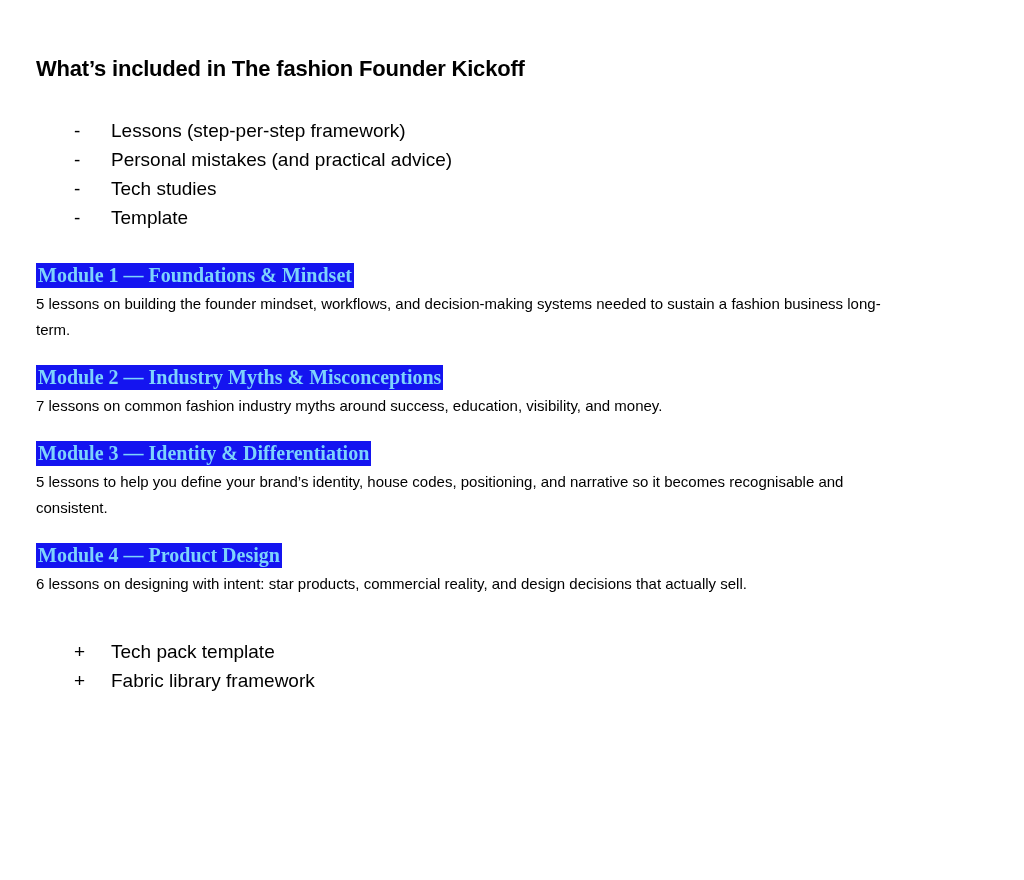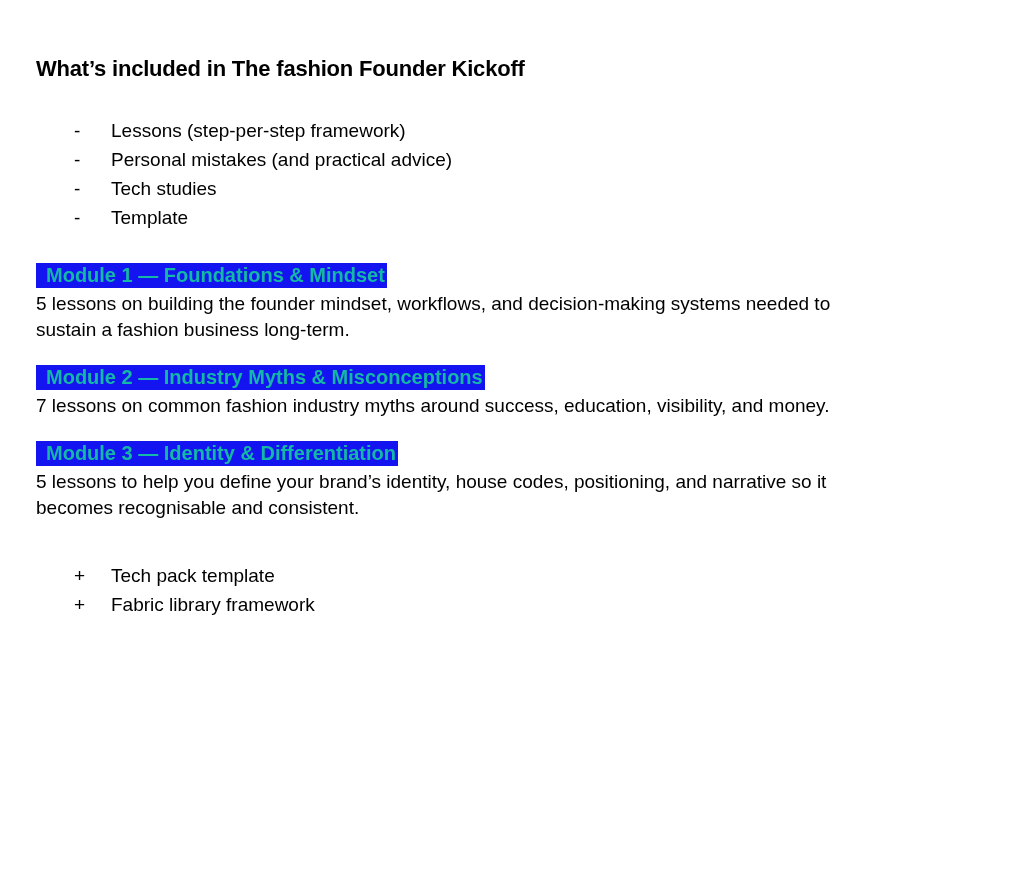--- a/index.html
+++ b/index.html
@@ -56,27 +56,28 @@
     margin-bottom: 0;
   }
   .module-heading {
     font-size: 20px;
     font-weight: bold;
     line-height: 27px;
     margin: 0;
   }
   .module-heading .hl {
     background: #1414f0;
-    color: #14b8a6;
-    padding: 1px 2px 2px 10px;
+    color: #7dd3fc;
+    padding: 1px 2px 2px 2px;
     box-decoration-break: clone;
+    font-family: Liberation Serif, serif;
     -webkit-box-decoration-break: clone;
   }
   .module-body {
-    font-size: 19px;
+    font-size: 15px;
     line-height: 26px;
     margin: 2px 0 0 0;
     max-width: 925px;
   }
   .outro-list {
     list-style: none;
     margin: 40px 0 0 0;
     padding: 0 0 0 38px;
   }
   .outro-list li {
@@ -133,20 +134,26 @@
       <p class="module-body">7 lessons on common fashion industry myths around success, education, visibility, and money.</p>
     </section>
 
     <section class="module">
       <h2 class="module-heading">
         <span class="hl">Module 3 — Identity &amp; Differentiation</span>
       </h2>
       <p class="module-body">5 lessons to help you define your brand’s identity, house codes, positioning, and narrative so it becomes recognisable and consistent.</p>
     </section>
 
+    <section class="module">
+      <h2 class="module-heading">
+        <span class="hl">Module 4 — Product Design</span>
+      </h2>
+      <p class="module-body">6 lessons on designing with intent: star products, commercial reality, and design decisions that actually sell.</p>
+    </section>
 
 
   </div>
 
   <ul class="outro-list">
     <li>
       <span class="marker">+</span>
       <span>Tech pack template</span>
     </li>
     <li>

